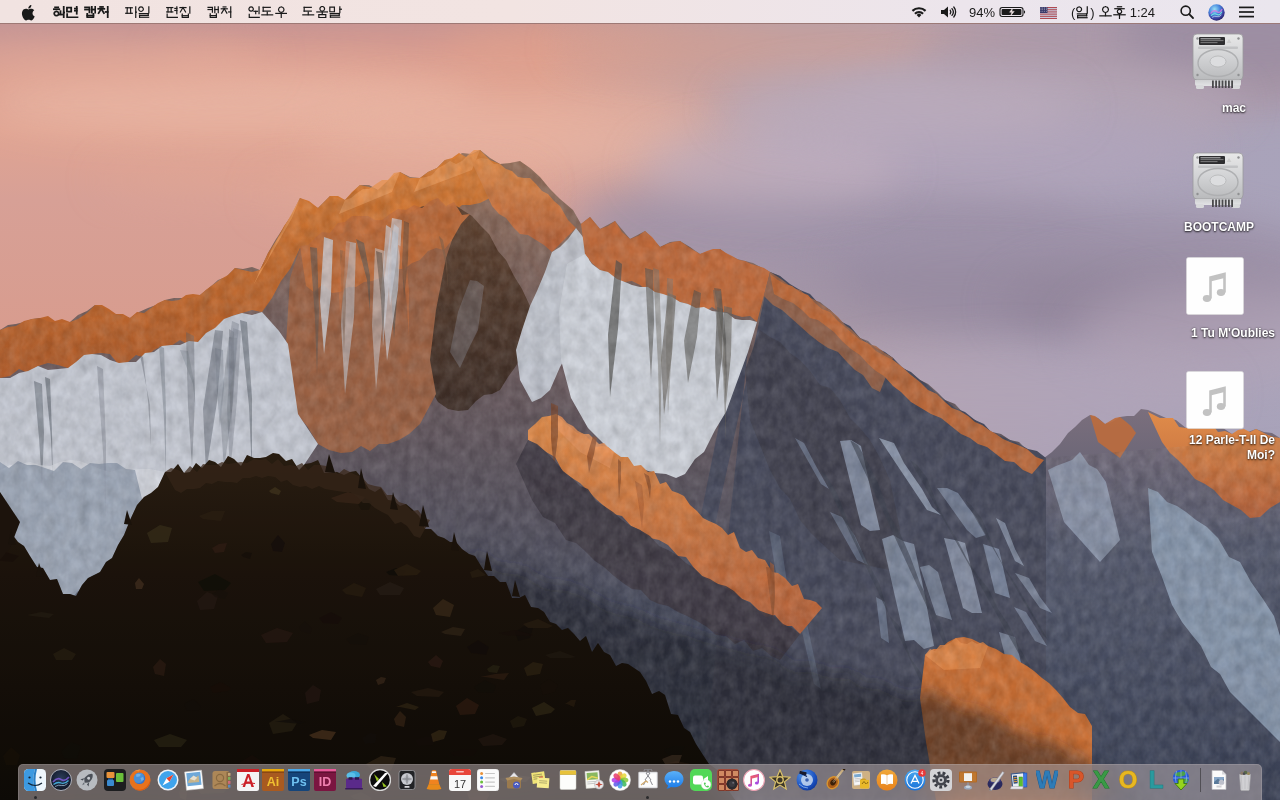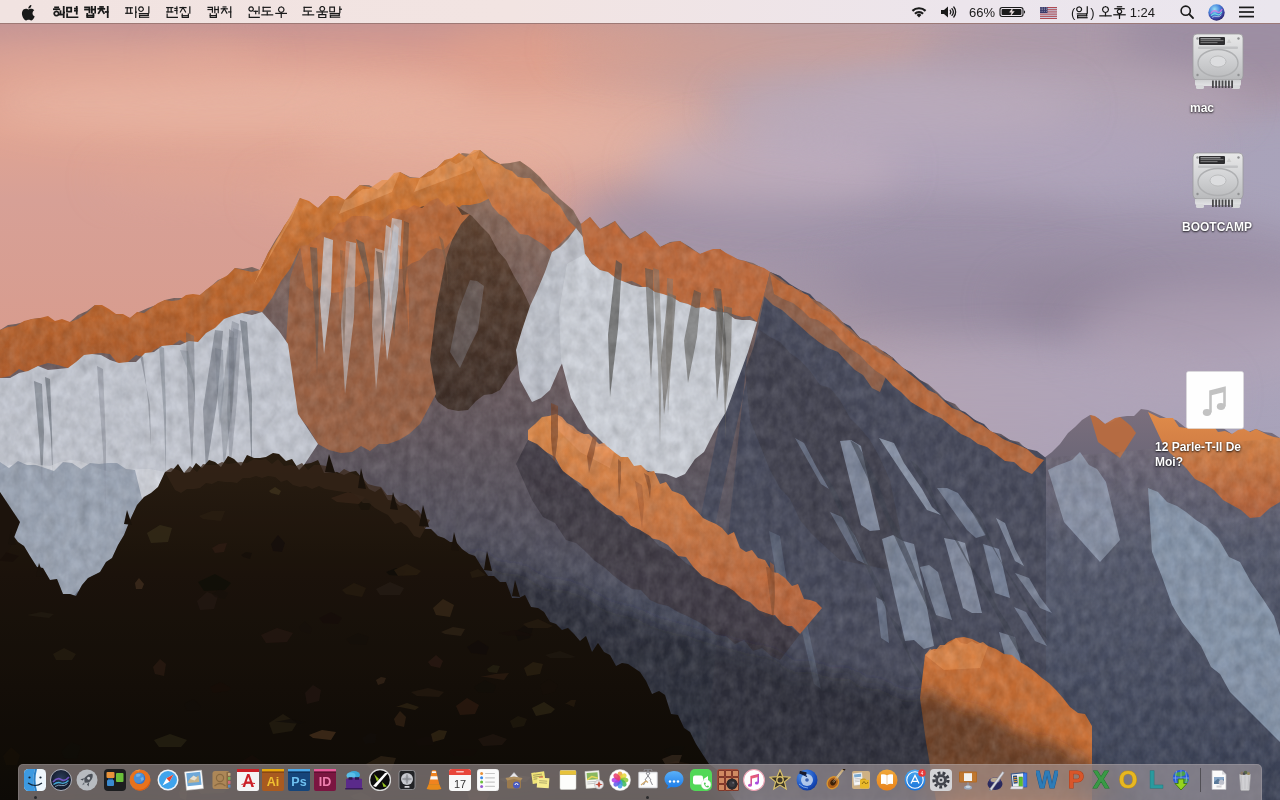--- a/index.html
+++ b/index.html
@@ -6,21 +6,21 @@
 .stage { position:relative; width:1280px; height:800px; overflow:hidden; }
 .wp { position:absolute; left:0; top:0; }
 .mbar { position:absolute; left:0; top:0; width:1280px; height:24px;
   background:linear-gradient(90deg,#f1e3e1 0%,#f2e4e2 40%,#ece5ec 75%,#eae6ee 100%);
   box-shadow:inset 0 -1px 0 rgba(130,85,80,0.75); display:flex; justify-content:space-between; align-items:center; }
 .ml,.mr { display:flex; align-items:center; height:24px; }
 .mi { display:inline-flex; align-items:center; margin:0 7.5px; }
 .mr0 { display:inline-flex; align-items:center; }
 .mtxt { font-size:14px; color:#1a1a1a; }
 .mstat { font-size:13px; color:#1a1a1a; letter-spacing:0; }
-.dico { position:absolute; text-align:left; }
+.dico { position:absolute; text-align:right; }
 .dlbl { font-size:12px; font-weight:bold; color:#fff; text-shadow:0 1px 2px rgba(0,0,0,0.75), 0 0 2px rgba(0,0,0,0.5); line-height:15px; }
 .dock { position:absolute; left:18px; top:764px; width:1244px; height:36px; border-radius:5px 5px 0 0;
   background:rgba(176,166,168,0.56); backdrop-filter:blur(18px) saturate(1.25); border:1px solid rgba(255,255,255,0.12); border-bottom:none; }
 .dkic { position:absolute; top:769px; width:22px; height:22px; }
 .rdot { position:absolute; top:795.5px; width:3px; height:3px; border-radius:50%; background:#2a2a2c; }
 </style></head>
 <body>
 <div class="stage">
 <svg class="wp" width="1280" height="800" viewBox="0 0 1280 800" xmlns="http://www.w3.org/2000/svg">
 <defs>
@@ -486,21 +486,21 @@
             <g fill="#1a1a1a">
               <path d="M2 6 h3 l4-3.6 v11.2 L5 10 H2 Z"></path>
             </g>
             <g stroke="#1a1a1a" stroke-width="1.3" fill="none" stroke-linecap="round">
               <path d="M11.2 6.2 a3 3 0 0 1 0 3.6"></path>
               <path d="M13 4.6 a5.4 5.4 0 0 1 0 6.8"></path>
               <path d="M14.8 3 a7.8 7.8 0 0 1 0 10"></path>
             </g>
           </svg>
         </span>
-        <span class="mr0 mstat" style="margin-right:4px">66%</span>
+        <span class="mr0 mstat" style="margin-right:4px">94%</span>
         <span class="mr0" style="margin-right:13px">
           <svg width="28" height="16" viewBox="0 0 28 16">
             <rect x="1" y="3.5" width="23" height="9" rx="2.2" fill="none" stroke="#1a1a1a" stroke-width="1.1"></rect>
             <rect x="2.6" y="5.1" width="19.8" height="5.8" rx="1" fill="#1a1a1a"></rect>
             <path d="M25 6.2 v3.6 a2 2 0 0 0 0-3.6 Z" fill="#1a1a1a"></path>
             <path d="M13.4 4.4 L10.6 8.2 h2.2 l-1 3.4 3.4-4.2 h-2.3 Z" fill="#f0e4e4" stroke="#f0e4e4" stroke-width="0.5"></path>
           </svg>
         </span>
         <span class="mr0" style="margin-right:14px">
           <svg width="17" height="12" viewBox="0 0 17 12" style="margin-top:1px">
@@ -651,27 +651,34 @@
 <g fill="#4a4a4c">
           <rect x="22.0" y="47.5" width="1.8" height="7.5"></rect>
           <rect x="25.2" y="47.5" width="1.8" height="7.5"></rect>
           <rect x="28.4" y="47.5" width="1.8" height="7.5"></rect>
           <rect x="31.6" y="47.5" width="1.8" height="7.5"></rect>
           <rect x="34.8" y="47.5" width="1.8" height="7.5"></rect>
           <rect x="38.0" y="47.5" width="1.8" height="7.5"></rect>
           <rect x="41.2" y="47.5" width="1.8" height="7.5"></rect>
         </g>
 </svg><div class="dlbl" style="margin-top:6px;margin-left:-8px;width:72px">BOOTCAMP</div></div>
+    <div class="dico" style="left:1186px;top:257px;width:58px"><svg width="58" height="58" viewBox="0 0 58 58">
+<rect x="0.5" y="0.5" width="57" height="57" rx="2" fill="#fefefe" stroke="#dcdcdc" stroke-width="0.6"></rect>
+<path d="M24.5 41.5 V20.5 l14-3.5 v18.5" fill="none" stroke="#c2c2c2" stroke-width="2.6"></path>
+<ellipse cx="21" cy="41.5" rx="4.2" ry="3.4" fill="#c2c2c2"></ellipse>
+<ellipse cx="35" cy="35.5" rx="4.2" ry="3.4" fill="#c2c2c2"></ellipse>
+<path d="M24.5 20.5 l14-3.5 v4 l-14 3.5 Z" fill="#c2c2c2"></path>
+</svg><div class="dlbl" style="margin-top:7px;margin-left:-31px;width:120px">1 Tu M'Oublies</div></div>
     <div class="dico" style="left:1186px;top:371px;width:58px"><svg width="58" height="58" viewBox="0 0 58 58">
 <rect x="0.5" y="0.5" width="57" height="57" rx="2" fill="#fefefe" stroke="#dcdcdc" stroke-width="0.6"></rect>
 <path d="M24.5 41.5 V20.5 l14-3.5 v18.5" fill="none" stroke="#c2c2c2" stroke-width="2.6"></path>
 <ellipse cx="21" cy="41.5" rx="4.2" ry="3.4" fill="#c2c2c2"></ellipse>
 <ellipse cx="35" cy="35.5" rx="4.2" ry="3.4" fill="#c2c2c2"></ellipse>
 <path d="M24.5 20.5 l14-3.5 v4 l-14 3.5 Z" fill="#c2c2c2"></path>
-</svg><div class="dlbl" style="margin-top:7px;margin-left:-31px;width:120px">12 Parle-T-Il De<br>Moi?</div></div>
+</svg><div class="dlbl" style="margin-left:-31px;width:120px">12 Parle-T-Il De<br>Moi?</div></div>
 <div class="dock"></div>
     <div class="dkic" style="left:23.7px"><svg width="22" height="22" viewBox="0 0 22 22">
         <rect width="22" height="22" rx="4.5" fill="#eef6fc"></rect>
         <path d="M0 4.5 a4.5 4.5 0 0 1 4.5-4.5 H11 q-3.5 11 0 22 H4.5 A4.5 4.5 0 0 1 0 17.5 Z" fill="#3d9ae1"></path>
         <path d="M11 0 h2 q-3 11 0 22 h-2 q-3.5-11 0-22Z" fill="#2a7fc4"></path>
         <circle cx="5.5" cy="8.5" r="1.1" fill="#123"></circle>
         <circle cx="16.5" cy="8.5" r="1.1" fill="#123"></circle>
         <path d="M4 14 q7.5 5 14 0" stroke="#123" stroke-width="1.2" fill="none"></path>
       </svg></div>
     <div class="dkic" style="left:49.5px"><svg width="22" height="22" viewBox="0 0 22 22">

